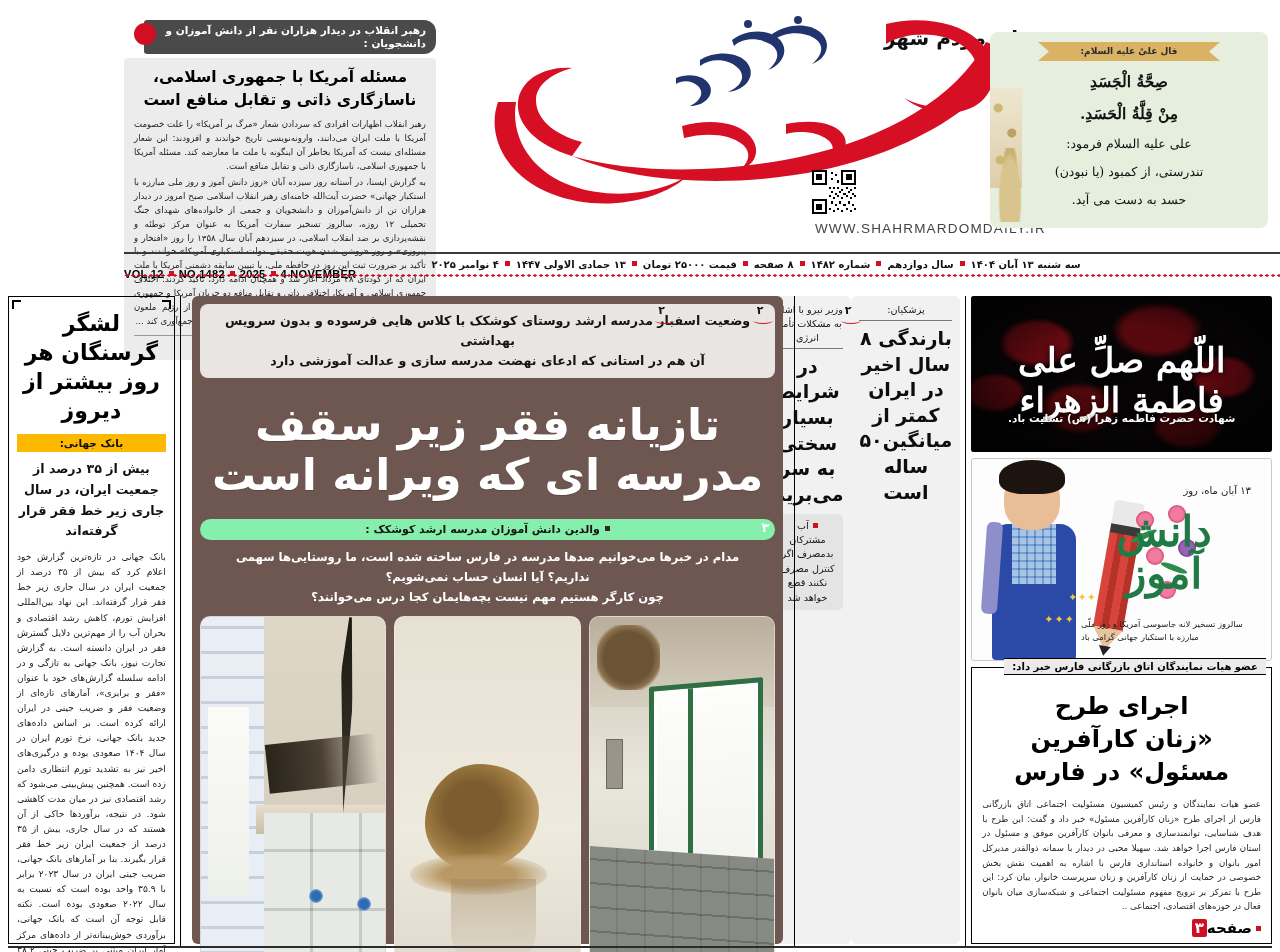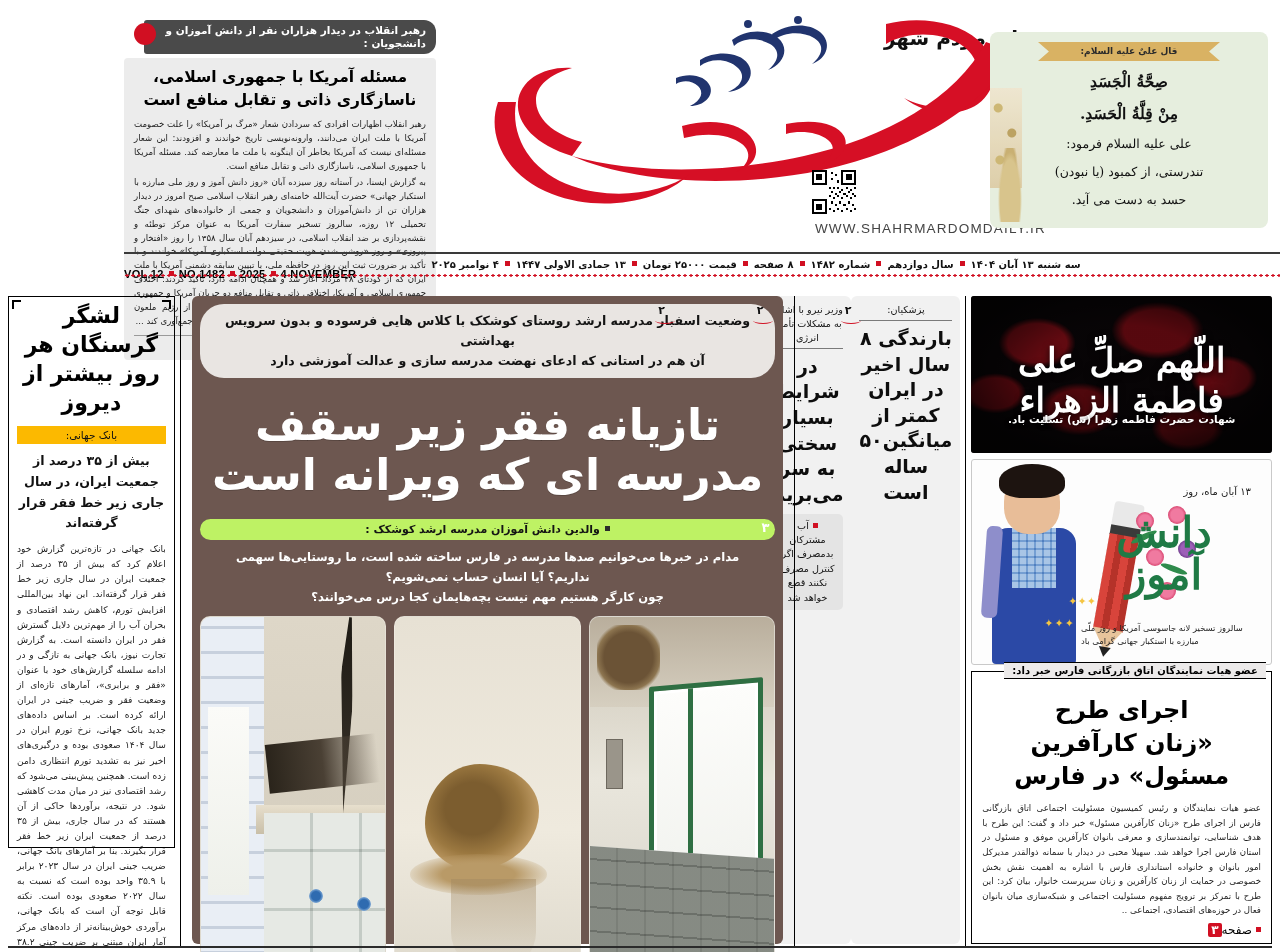--- a/index.html
+++ b/index.html
@@ -116,55 +116,55 @@
     display:flex; flex-direction:row-reverse; padding:0 8px; gap:0;
   }
   .col-right { width:172px; }
   .col-center { width:622px; padding:0 6px; }
   .col-mid    { width:160px; }
   .col-left   { width:310px; }
 
   .vrule { width:1px; background:#000; margin:0 5px; }
 
   
-  .rc { position:relative; border:1px solid #000; padding:0 8px 6px; height:552px; }
+  .rc { position:relative; border:1px solid #000; padding:8px 8px 6px; height:648px; }
   .corner { position:absolute; width:9px; height:9px; border:2px solid #000; }
   .corner.tr { top:3px; right:3px; border-left:0; border-bottom:0; }
   .corner.tl { top:3px; left:3px; border-right:0; border-bottom:0; }
   .rc-head {
     font-size:22px; font-weight:bold; line-height:1.32; text-align:center;
     margin-top:4px; margin-bottom:9px; letter-spacing:-.3px;
   }
   .rc-tag {
-    background:#fcb900; color:#111; font-size:10.5px; font-weight:normal;
+    background:#fcb900; color:#111; font-size:10.5px; font-weight:bold;
     text-align:center; padding:3px 0; margin-bottom:7px;
   }
   .rc-lede {
     font-size:12.6px; line-height:1.65; text-align:center; font-weight:600;
     margin-bottom:8px; color:#111;
   }
   .rc-body {
     font-size:9.1px; line-height:1.66; text-align:justify; text-align-last:right;
     color:#1c1c1c;
   }
 
   
   .cc { position:relative; background:#6d5750; border-radius:6px;
         height:648px; padding:8px; }
   .cc-strap {
-    background:#e9e5e2; border-radius:24px; padding:7px 16px; text-align:center;
+    background:#e9e5e2; border-radius:8px; padding:7px 16px; text-align:center;
     font-size:12.6px; font-weight:bold; line-height:1.6; color:#141414;
   }
   .cc-title {
     color:#fff; font-size:44px; font-weight:bold; text-align:center;
     line-height:1.12; padding:22px 4px 20px; letter-spacing:-1px;
     text-shadow:0 1px 0 rgba(0,0,0,.18);
   }
   .cc-sub {
-    background:#bef264; border-radius:14px; padding:4px 14px; text-align:center;
+    background:#86efac; border-radius:14px; padding:4px 14px; text-align:center;
     font-size:11px; font-weight:bold; color:#141414;
   }
   .cc-sub i { display:inline-block; width:5px; height:5px; background:#2b2b2b;
     margin-left:5px; vertical-align:2px; font-style:normal; }
   .cc-quote {
     color:#fff; font-size:11.6px; font-weight:bold; line-height:1.72;
     text-align:center; padding:8px 26px 4px;
   }
   .cc-pg {
     position:absolute; right:14px; top:224px; color:#fff;
@@ -365,21 +365,21 @@
   .ls-diamond { width:14px; height:14px; background:#d10f22; transform:rotate(45deg); }
   .ls-rule { flex:1; height:1px; background:#000; }
   .ls-head {
     margin-top:14px; font-size:24px; font-weight:bold; line-height:1.38;
     text-align:center; letter-spacing:-.5px;
   }
   .ls-body {
     margin-top:8px; font-size:8.6px; line-height:1.7; text-align:justify;
     text-align-last:right; color:#1c1c1c;
   }
-  .ls-pg { margin-top:5px; font-size:12px; font-weight:normal; }
+  .ls-pg { margin-top:5px; font-size:15px; font-weight:bold; }
   .ls-pg b { background:#d10f22; color:#fff; padding:0 3px; border-radius:2px; }
   .ls-pg i { display:inline-block; width:5px; height:5px; background:#d10f22;
     margin-left:4px; vertical-align:2px; font-style:normal; }
 
   .footrule { position:absolute; left:8px; right:8px; bottom:4px; height:2px; background:#2b2b2b; }
 </style>
 </head>
 <body>
 
 <div class="masthead">

